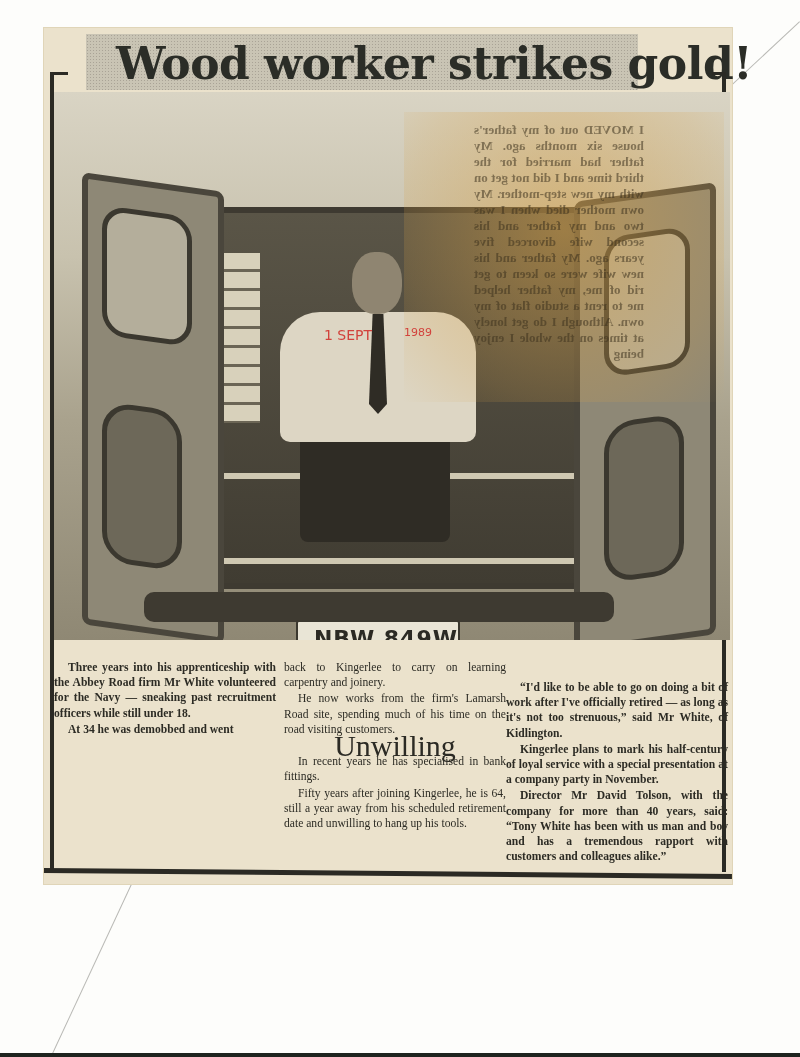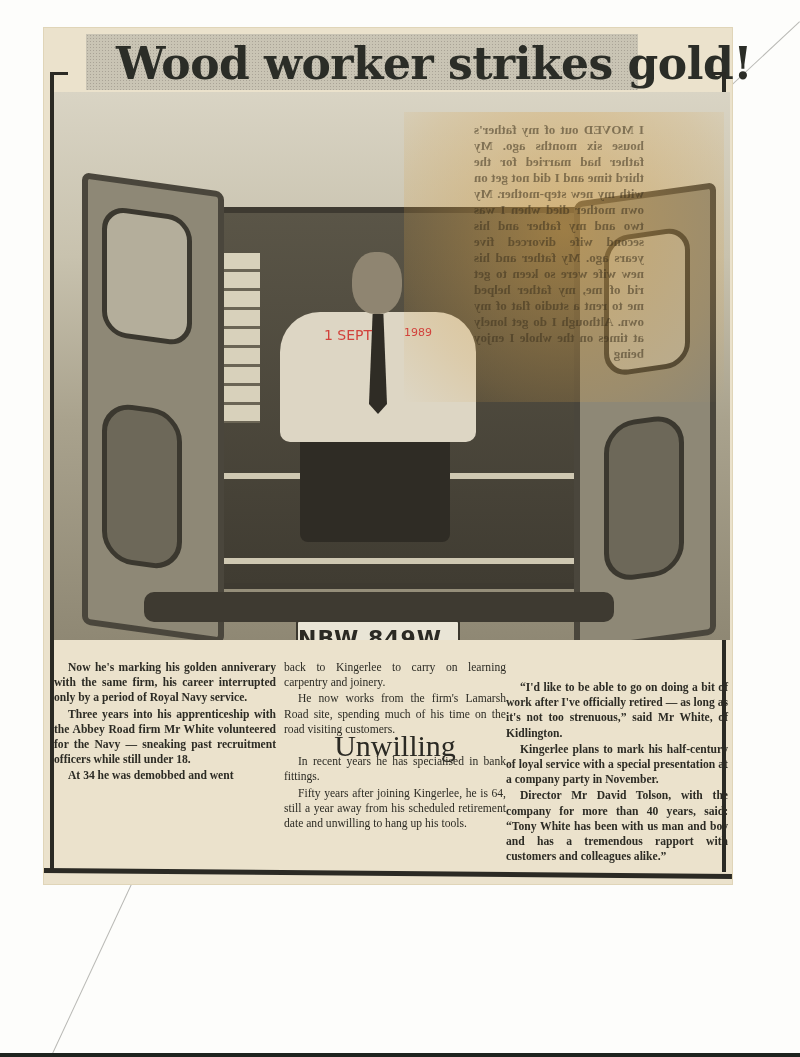--- a/index.html
+++ b/index.html
@@ -72,21 +72,21 @@
       background: repeating-linear-gradient(180deg, #d8d1bb 0 16px, #6b6555 16px 19px); }
     .man-head { position: absolute; left: 298px; top: 160px; width: 50px; height: 62px; border-radius: 45%; background: #8f8571; }
     .man-shirt { position: absolute; left: 226px; top: 220px; width: 196px; height: 130px; border-radius: 40px 40px 10px 10px; background: #ddd6c4; }
     .man-tie { position: absolute; left: 315px; top: 222px; width: 18px; height: 100px; background: #2f2c25; clip-path: polygon(20% 0, 80% 0, 100% 90%, 50% 100%, 0 90%); }
     .man-legs { position: absolute; left: 246px; top: 340px; width: 150px; height: 110px; background: #2f2c25; border-radius: 8px; }
     .bumper { position: absolute; left: 90px; top: 500px; width: 470px; height: 30px; background: #3e3a31; border-radius: 10px; }
     .plate {
       position: absolute; left: 242px; top: 528px; width: 160px; height: 34px;
       background: #e9e5d6; border: 2px solid #3b382f; border-radius: 3px;
       font-family: "DejaVu Sans", sans-serif; font-weight: bold; font-size: 22px; color: #2b2a24;
-      text-align: left; line-height: 34px; letter-spacing: 1px;
+      text-align: right; line-height: 34px; letter-spacing: 1px;
     }
     .stamp-date {
       position: absolute; left: 270px; top: 235px; color: #d2423c;
       font-family: "DejaVu Sans", sans-serif; font-size: 14px; white-space: nowrap;
     }
     .stamp-year {
       position: absolute; left: 350px; top: 234px; color: #d2423c;
       font-family: "DejaVu Sans", sans-serif; font-size: 11px;
     }
 
@@ -147,21 +147,20 @@
     <div class="bumper"></div>
     <div class="plate">NBW 849W</div>
     <div class="stain"></div>
     <div class="bleed-text">I MOVED out of my father's house six months ago. My father had married for the third time and I did not get on with my new step-mother. My own mother died when I was two and my father and his second wife divorced five years ago. My father and his new wife were so keen to get rid of me, my father helped me to rent a studio flat of my own. Although I do get lonely at times on the whole I enjoy being</div>
     <div class="stamp-date">1 SEPT</div>
     <div class="stamp-year">1989</div>
   </div>
 
 
   <div class="col col-1">
-    <p>Now he's marking his golden anniverary with the same firm, his career interrupted only by a period of Royal Navy service.</p>
     <p>Three years into his apprenticeship with the Abbey Road firm Mr White volunteered for the Navy — sneaking past recruitment officers while still under 18.</p>
     <p>At 34 he was demobbed and went</p>
   </div>
 
   <div class="col col-2">
     <p class="lead">back to Kingerlee to carry on learning carpentry and joinery.</p>
     <p>He now works from the firm's Lamarsh Road site, spending much of his time on the road visiting customers.</p>
     <p class="subhead">Unwilling</p>
     <p>In recent years he has specialised in bank fittings.</p>
     <p>Fifty years after joining Kingerlee, he is 64, still a year away from his scheduled retirement date and unwilling to hang up his tools.</p>

